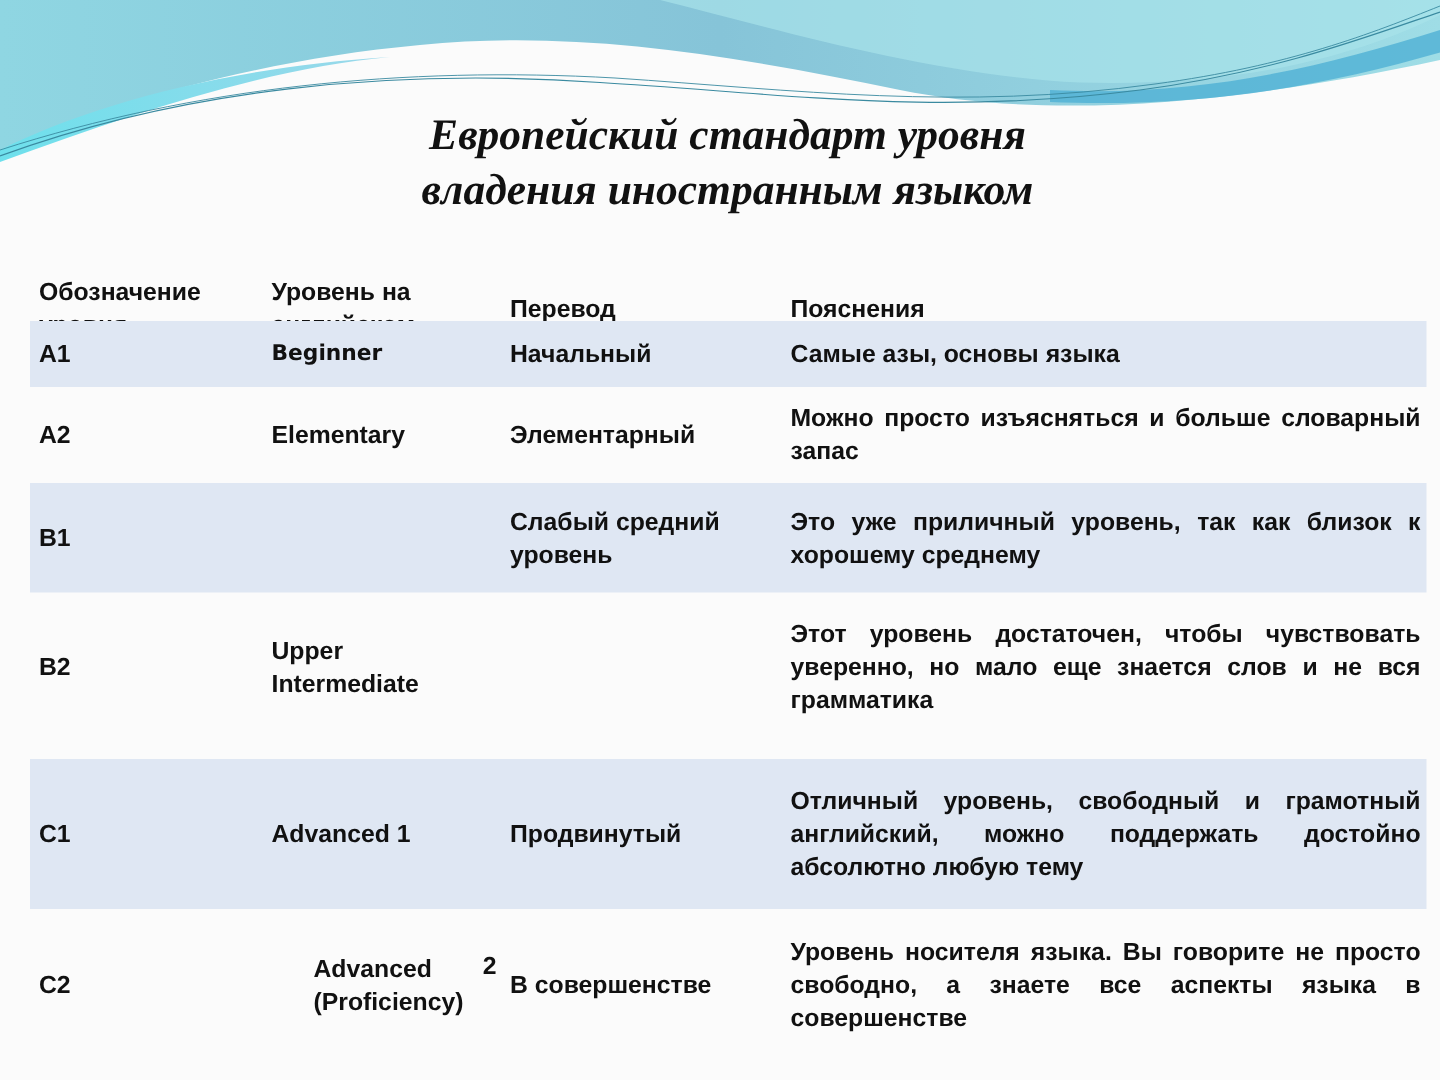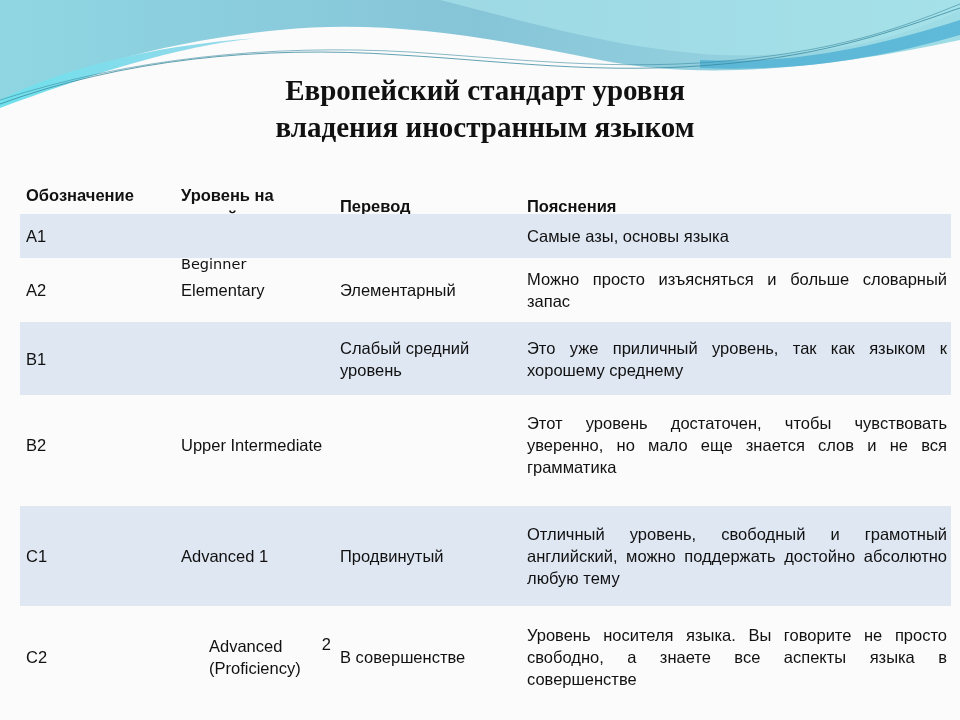--- a/index.html
+++ b/index.html
@@ -9,36 +9,36 @@
     font-family: "Liberation Sans", sans-serif;
     color: #111;
   }
   .bg { position: absolute; left: 0; top: 0; width: 960px; height: 140px; z-index: 0; }
   .title {
     position: absolute; left: 0; width: 960px; top: 72px; z-index: 2;
     text-align: center;
     font-family: "Liberation Serif", serif; font-weight: bold;
     font-size: 29px; line-height: 37px; color: #111;
   }
-  .title .line { display: block; padding-left: 10px; }
+  .title .line { display: block; padding-left: 10px; font-style: italic; }
   .table { position: absolute; left: 20px; top: 148px; width: 931px; z-index: 2; }
   .row { position: absolute; left: 0; width: 931px; }
   .row.band { background: #dfe7f3; }
   .cell {
     position: absolute; top: 0; height: 100%;
     display: flex; align-items: center;
-    font-size: 16.5px; line-height: 22px;
+    font-size: 16.5px; line-height: 22px; font-weight: bold;
   }
   .c1 { left: 6px; width: 140px; }
   .c2 { left: 161px; width: 150px; }
   .c3 { left: 320px; width: 180px; }
   .c4 { left: 507px; width: 420px; text-align: justify; text-align-last: left; }
   .c4 span { display: block; width: 100%; }
   .hdr .cell { font-weight: bold; }
-  .beginner { font-family: "DejaVu Sans", sans-serif; font-size: 14.5px; margin-top: 28px; }
+  .beginner { font-family: "DejaVu Sans", sans-serif; font-size: 14.5px; }
   .adv2 { position: relative; width: 150px; margin-left: 28px; }
   .adv2 .sup { position: absolute; right: 0; top: -2px; }
 </style>
 </head>
 <body>
 
 <svg class="bg" viewBox="0 0 960 140" preserveAspectRatio="none">
   <defs>
     <linearGradient id="g1" x1="0" y1="0" x2="1" y2="0">
       <stop offset="0" stop-color="#8fd6e2"></stop>
@@ -67,39 +67,40 @@
   <div class="row hdr" style="top:0;height:52px;margin-top:32px;">
     <div class="cell c1">Обозначение уровня</div>
     <div class="cell c2">Уровень на английском</div>
     <div class="cell c3">Перевод</div>
     <div class="cell c4">Пояснения</div>
   </div>
 
   <div class="row band" style="top:66px;height:44px;">
     <div class="cell c1">A1</div>
     <div class="cell c2 beginner">Beginner</div>
+    <div class="cell c3">Начальный</div>
     <div class="cell c4">
         <span>Самые азы, основы языка</span>
       </div>
   </div>
 
   <div class="row" style="top:114px;height:56px;">
     <div class="cell c1">A2</div>
     <div class="cell c2">Elementary</div>
     <div class="cell c3">Элементарный</div>
     <div class="cell c4">
         <span>Можно просто изъясняться и больше словарный запас</span>
       </div>
   </div>
 
   <div class="row band" style="top:174px;height:73px;">
     <div class="cell c1">B1</div>
     <div class="cell c3">Слабый средний уровень</div>
     <div class="cell c4">
-        <span>Это уже приличный уровень, так как языком к хорошему среднему</span>
+        <span>Это уже приличный уровень, так как близок к хорошему среднему</span>
       </div>
   </div>
 
   <div class="row" style="top:240px;height:114px;">
     <div class="cell c1">B2</div>
     <div class="cell c2">Upper Intermediate</div>
     <div class="cell c4">
         <span>Этот уровень достаточен, чтобы чувствовать уверенно, но мало еще знается слов и не вся грамматика</span>
       </div>
   </div>

